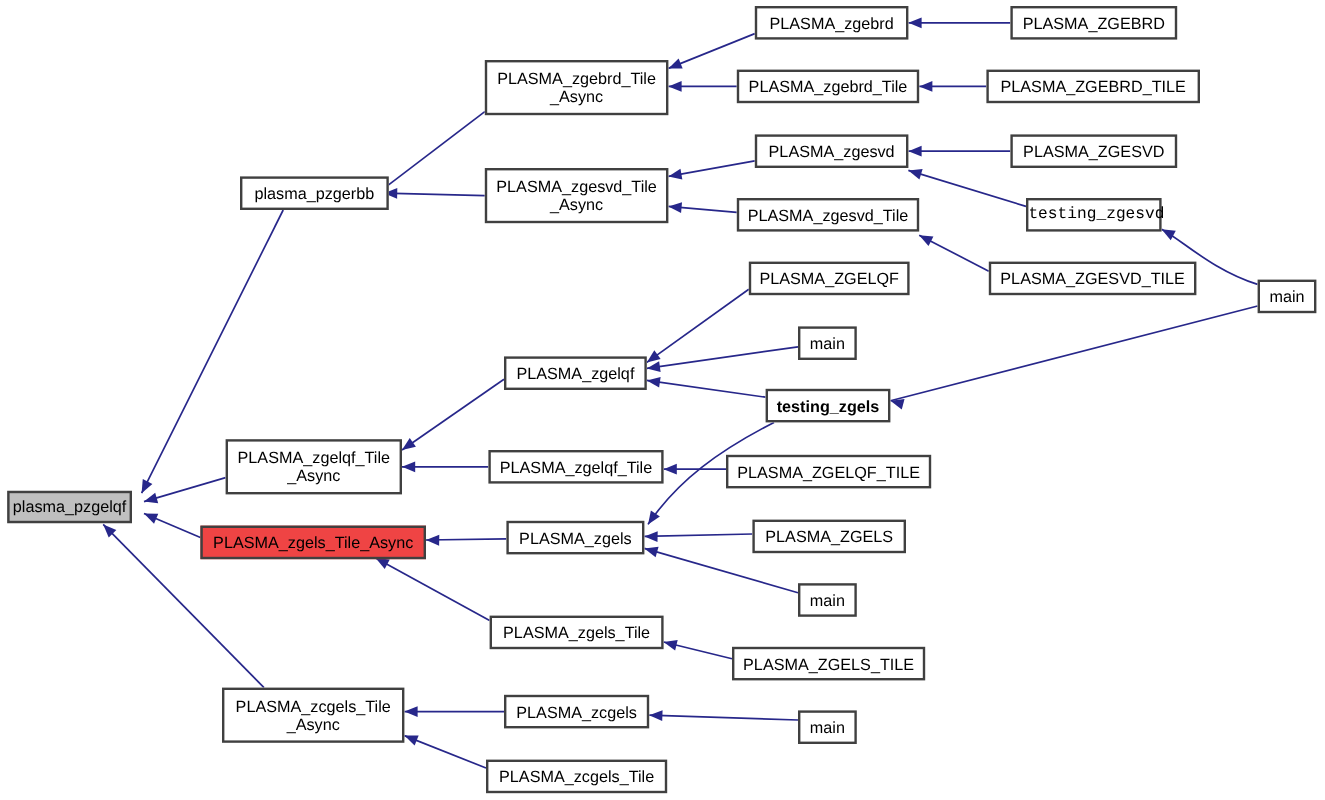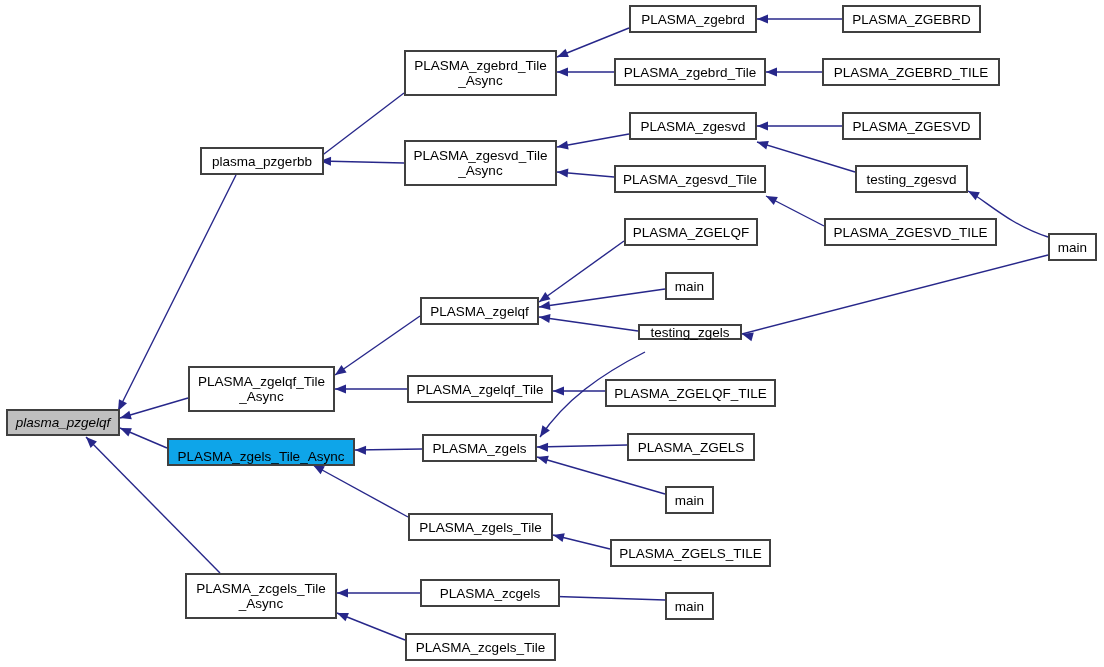--- a/index.html
+++ b/index.html
@@ -76,49 +76,49 @@
       <path d="M 220 573 L 86 437" stroke="#27278a" stroke-width="1.4" fill="none"></path>
       <polygon points="0,0 -11,4.5 -11,-4.5" fill="#27278a" transform="translate(86,437) rotate(225)"></polygon>
       <path d="M 420 593 L 337 593" stroke="#27278a" stroke-width="1.4" fill="none"></path>
       <polygon points="0,0 -11,4.5 -11,-4.5" fill="#27278a" transform="translate(337,593) rotate(180)"></polygon>
       <path d="M 665 600 L 541 596" stroke="#27278a" stroke-width="1.4" fill="none"></path>
       <polygon points="0,0 -11,4.5 -11,-4.5" fill="#27278a" transform="translate(541,596) rotate(182)"></polygon>
       <path d="M 405 640 L 337 613" stroke="#27278a" stroke-width="1.4" fill="none"></path>
       <polygon points="0,0 -11,4.5 -11,-4.5" fill="#27278a" transform="translate(337,613) rotate(202)"></polygon>
     </svg>
   <div id="node-layer">
-      <div class="node hl" style="left: 6px; top: 409px; width: 114px; height: 27px; border-color: rgb(64, 64, 64); background: rgb(191, 191, 191); font-style: italic;"><span>plasma_pzgelqf</span></div>
+      <div class="node hl" style="left: 6px; top: 409px; width: 104px; height: 27px; border-color: rgb(64, 64, 64); background: rgb(191, 191, 191);"><span>plasma_pzgelqf</span></div>
       <div class="node" style="left: 200px; top: 147px; width: 124px; height: 28px; border-color: rgb(64, 64, 64); background: rgb(255, 255, 255);"><span>plasma_pzgerbb</span></div>
       <div class="node" style="left: 404px; top: 50px; width: 153px; height: 46px; border-color: rgb(64, 64, 64); background: rgb(255, 255, 255);"><span>PLASMA_zgebrd_Tile
 _Async</span></div>
       <div class="node" style="left: 404px; top: 140px; width: 153px; height: 46px; border-color: rgb(64, 64, 64); background: rgb(255, 255, 255);"><span>PLASMA_zgesvd_Tile
 _Async</span></div>
       <div class="node" style="left: 629px; top: 5px; width: 128px; height: 28px; border-color: rgb(64, 64, 64); background: rgb(255, 255, 255);"><span>PLASMA_zgebrd</span></div>
       <div class="node" style="left: 614px; top: 58px; width: 152px; height: 28px; border-color: rgb(64, 64, 64); background: rgb(255, 255, 255);"><span>PLASMA_zgebrd_Tile</span></div>
       <div class="node" style="left: 842px; top: 5px; width: 139px; height: 28px; border-color: rgb(64, 64, 64); background: rgb(255, 255, 255);"><span>PLASMA_ZGEBRD</span></div>
       <div class="node" style="left: 822px; top: 58px; width: 178px; height: 28px; border-color: rgb(64, 64, 64); background: rgb(255, 255, 255);"><span>PLASMA_ZGEBRD_TILE</span></div>
       <div class="node" style="left: 629px; top: 112px; width: 128px; height: 28px; border-color: rgb(64, 64, 64); background: rgb(255, 255, 255);"><span>PLASMA_zgesvd</span></div>
       <div class="node" style="left: 614px; top: 165px; width: 152px; height: 28px; border-color: rgb(64, 64, 64); background: rgb(255, 255, 255);"><span>PLASMA_zgesvd_Tile</span></div>
       <div class="node" style="left: 842px; top: 112px; width: 139px; height: 28px; border-color: rgb(64, 64, 64); background: rgb(255, 255, 255);"><span>PLASMA_ZGESVD</span></div>
-      <div class="node" style="left: 855px; top: 165px; width: 113px; height: 28px; border-color: rgb(64, 64, 64); background: rgb(255, 255, 255);"><span>testing_zgesvd</span></div>
+      <div class="node" style="left: 855px; top: 165px; width: 113px; height: 28px; border-color: rgb(64, 64, 64); background: rgb(255, 255, 255); font-family: Liberation Mono, monospace;"><span>testing_zgesvd</span></div>
       <div class="node" style="left: 824px; top: 218px; width: 173px; height: 28px; border-color: rgb(64, 64, 64); background: rgb(255, 255, 255);"><span>PLASMA_ZGESVD_TILE</span></div>
       <div class="node" style="left: 1048px; top: 233px; width: 49px; height: 28px; border-color: rgb(64, 64, 64); background: rgb(255, 255, 255);"><span>main</span></div>
       <div class="node" style="left: 624px; top: 218px; width: 134px; height: 28px; border-color: rgb(64, 64, 64); background: rgb(255, 255, 255);"><span>PLASMA_ZGELQF</span></div>
       <div class="node" style="left: 665px; top: 272px; width: 49px; height: 28px; border-color: rgb(64, 64, 64); background: rgb(255, 255, 255);"><span>main</span></div>
       <div class="node" style="left: 420px; top: 297px; width: 119px; height: 28px; border-color: rgb(64, 64, 64); background: rgb(255, 255, 255);"><span>PLASMA_zgelqf</span></div>
-      <div class="node" style="left: 638px; top: 324px; width: 104px; height: 16px; border-color: rgb(64, 64, 64); background: rgb(255, 255, 255);"><span>testing_zgels</span></div>
+      <div class="node" style="left: 638px; top: 324px; width: 104px; height: 28px; border-color: rgb(64, 64, 64); background: rgb(255, 255, 255); font-weight: bold;"><span>testing_zgels</span></div>
       <div class="node" style="left: 188px; top: 366px; width: 147px; height: 46px; border-color: rgb(64, 64, 64); background: rgb(255, 255, 255);"><span>PLASMA_zgelqf_Tile
 _Async</span></div>
       <div class="node" style="left: 407px; top: 375px; width: 146px; height: 28px; border-color: rgb(64, 64, 64); background: rgb(255, 255, 255);"><span>PLASMA_zgelqf_Tile</span></div>
       <div class="node" style="left: 605px; top: 379px; width: 171px; height: 28px; border-color: rgb(64, 64, 64); background: rgb(255, 255, 255);"><span>PLASMA_ZGELQF_TILE</span></div>
-      <div class="node" style="left: 167px; top: 438px; width: 188px; height: 28px; border-color: rgb(64, 64, 64); background: #0ea5e9; align-items: flex-end;"><span>PLASMA_zgels_Tile_Async</span></div>
+      <div class="node" style="left: 167px; top: 438px; width: 188px; height: 28px; border-color: rgb(64, 64, 64); background: #ef4444;"><span>PLASMA_zgels_Tile_Async</span></div>
       <div class="node" style="left: 422px; top: 434px; width: 115px; height: 28px; border-color: rgb(64, 64, 64); background: rgb(255, 255, 255);"><span>PLASMA_zgels</span></div>
       <div class="node" style="left: 627px; top: 433px; width: 128px; height: 28px; border-color: rgb(64, 64, 64); background: rgb(255, 255, 255);"><span>PLASMA_ZGELS</span></div>
       <div class="node" style="left: 665px; top: 486px; width: 49px; height: 28px; border-color: rgb(64, 64, 64); background: rgb(255, 255, 255);"><span>main</span></div>
       <div class="node" style="left: 408px; top: 513px; width: 145px; height: 28px; border-color: rgb(64, 64, 64); background: rgb(255, 255, 255);"><span>PLASMA_zgels_Tile</span></div>
       <div class="node" style="left: 610px; top: 539px; width: 161px; height: 28px; border-color: rgb(64, 64, 64); background: rgb(255, 255, 255);"><span>PLASMA_ZGELS_TILE</span></div>
       <div class="node" style="left: 185px; top: 573px; width: 152px; height: 46px; border-color: rgb(64, 64, 64); background: rgb(255, 255, 255);"><span>PLASMA_zcgels_Tile
 _Async</span></div>
-      <div class="node" style="left: 420px; top: 579px; width: 140px; height: 28px; border-color: rgb(64, 64, 64); background: rgb(255, 255, 255);"><span>PLASMA_zcgels</span></div>
+      <div class="node" style="left: 420px; top: 579px; width: 121px; height: 28px; border-color: rgb(64, 64, 64); background: rgb(255, 255, 255);"><span>PLASMA_zcgels</span></div>
       <div class="node" style="left: 665px; top: 592px; width: 49px; height: 28px; border-color: rgb(64, 64, 64); background: rgb(255, 255, 255);"><span>main</span></div>
       <div class="node" style="left: 405px; top: 633px; width: 151px; height: 28px; border-color: rgb(64, 64, 64); background: rgb(255, 255, 255);"><span>PLASMA_zcgels_Tile</span></div>
     </div>
 </div>
 
 </body></html>

